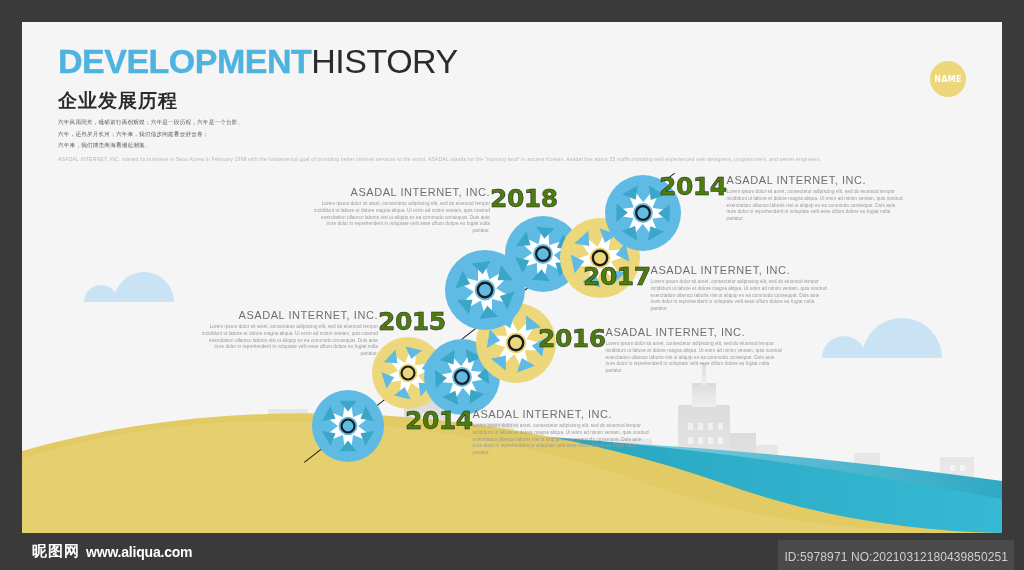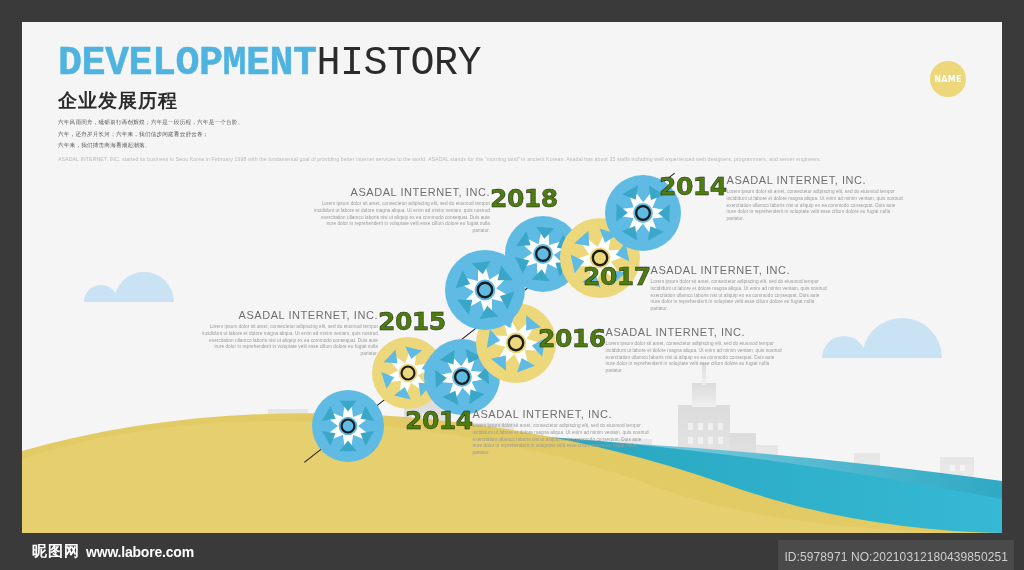--- a/index.html
+++ b/index.html
@@ -4,26 +4,26 @@
 <style>
   html,body{margin:0;padding:0;background:#3a3a3a;}
   body{font-family:"Liberation Sans","DejaVu Sans",sans-serif;}
   #root{position:relative;width:1024px;height:570px;overflow:hidden;background:#3a3a3a;}
 
   
   #poster{position:absolute;left:22px;top:22px;width:980px;height:511px;background:#f5f5f5;overflow:hidden;}
 
   
   .hdr{position:absolute;left:36px;top:22px;white-space:nowrap;}
-  .hdr .t1{font-size:40px;font-weight:bold;letter-spacing:-0.5px;line-height:1;
-           font-family:Liberation Mono, monospace;
+  .hdr .t1{font-size:34px;font-weight:bold;letter-spacing:-0.5px;line-height:1;
+           font-family:Liberation Sans, sans-serif;
            -webkit-text-stroke:0.4px currentColor;}
   .t1 .blue{color:#4fb3e0;}
   .t1 .dark{color:#2b2b2b;font-weight:normal;-webkit-text-stroke:0;}
-  .hdr .t2{font-size:19px;font-weight:bold;color:#2b2b2b;margin-top:4px;letter-spacing:1px;
+  .hdr .t2{font-size:19px;font-weight:bold;color:#2b2b2b;margin-top:10px;letter-spacing:1px;
            font-family:Liberation Sans, sans-serif;}
 
   .cnline{font-size:5.6px;color:#555;line-height:1.0;margin-top:6px;letter-spacing:.2px;
           font-family:"DejaVu Sans","Liberation Sans",sans-serif;}
   .enblock{font-size:5.2px;color:#b9b9b9;line-height:1.32;margin-top:7px;max-width:235px;
            letter-spacing:.1px;}
 
   
   .logo-wrap{position:absolute;right:36px;top:30px;width:110px;height:52px;}
   .logo-name{position:absolute;right:0;top:9px;width:36px;height:36px;border-radius:50%;
@@ -484,17 +484,17 @@
             <div class="lorem">Lorem ipsum dolor sit amet, consectetur adipiscing elit, sed do eiusmod tempor incididunt ut labore et dolore magna aliqua. Ut enim ad minim veniam, quis nostrud exercitation ullamco laboris nisi ut aliquip ex ea commodo consequat. Duis aute irure dolor in reprehenderit in voluptate velit esse cillum dolore eu fugiat nulla pariatur.</div>
           </div>
         </div>
       </div>
 
   </div>
 
   <div id="footer">
     <div class="fl">
       <span class="cn">昵图网</span>
-      <span class="url">www.labore.com</span>
+      <span class="url">www.aliqua.com</span>
     </div>
     <div class="fid">ID:5978971 NO:20210312180439850251</div>
   </div>
 </div>
 
 </body></html>

